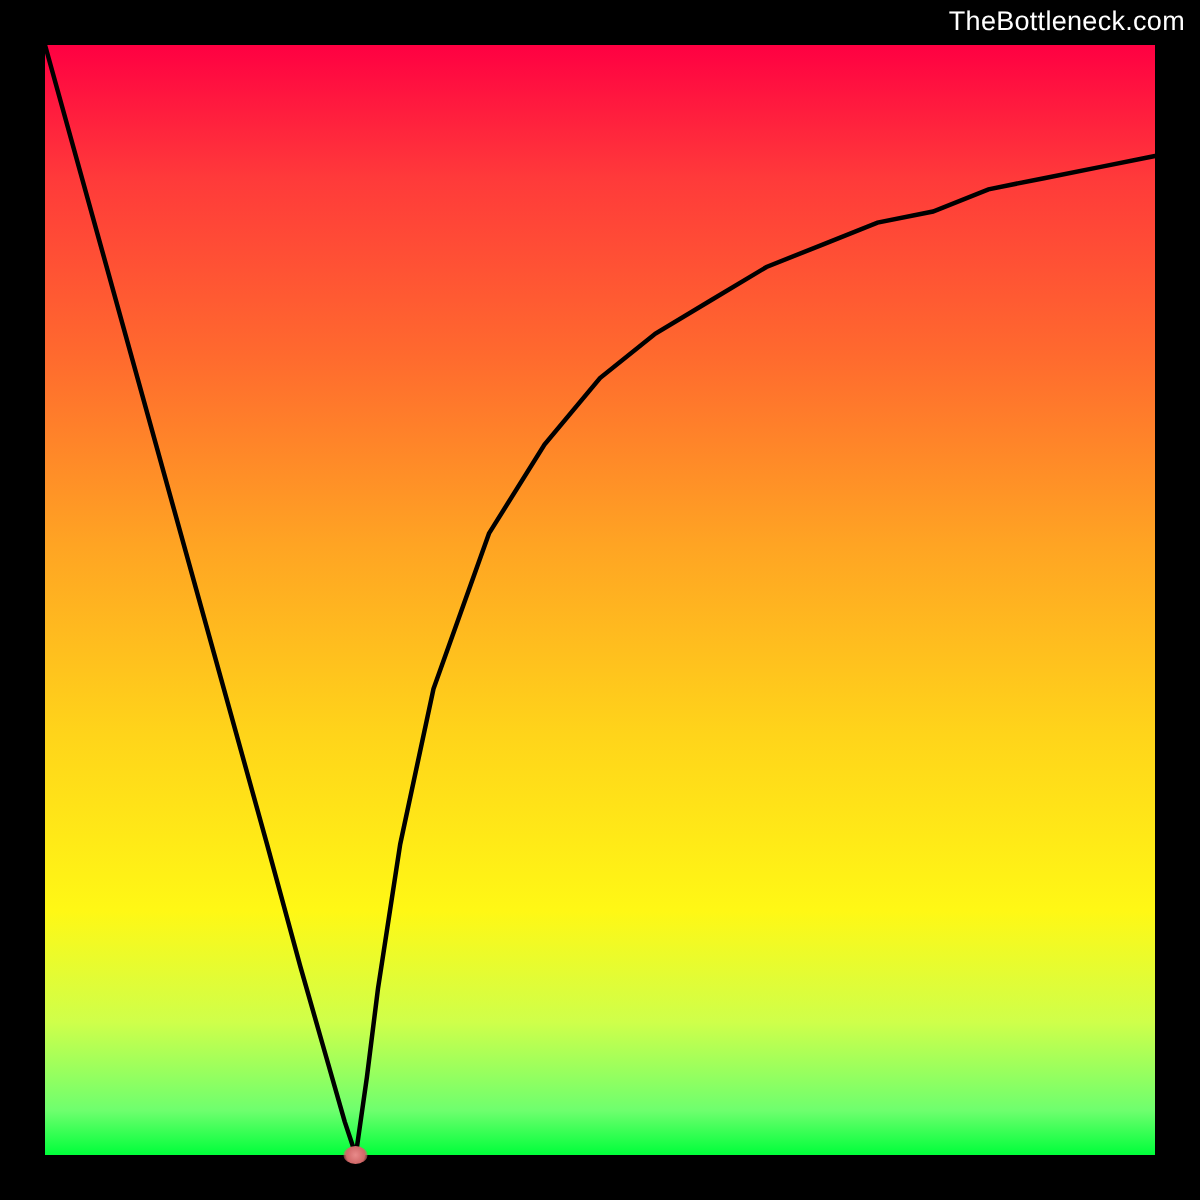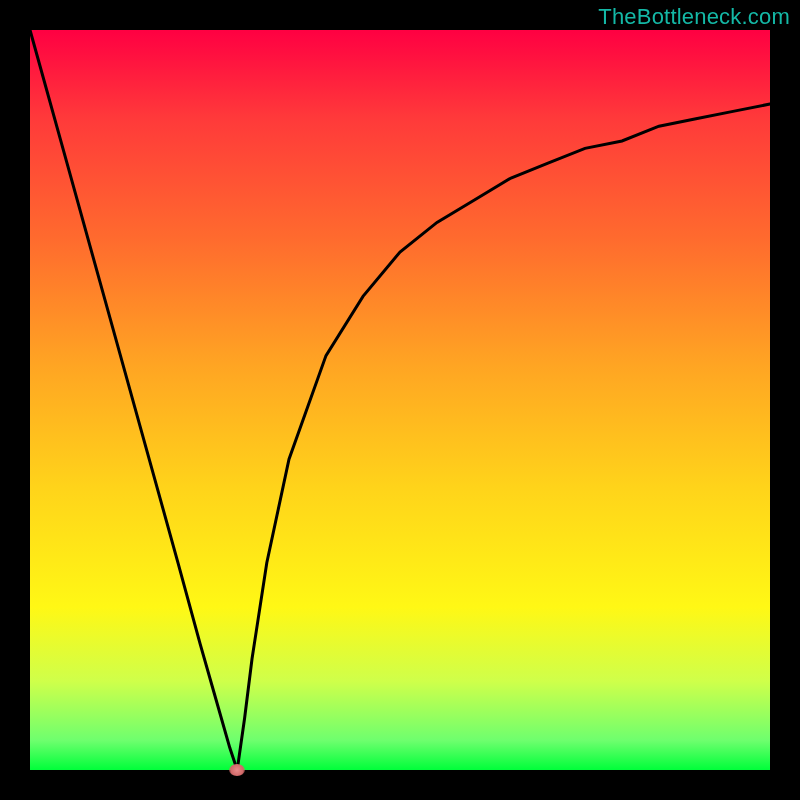--- a/index.html
+++ b/index.html
@@ -31,22 +31,22 @@
       #ffd41a 62%,
       #fff815 78%,
       #cfff4a 88%,
       #6eff6e 96%,
       #00ff3a 100%);
   }
   .attrib {
     position: absolute;
     top: 4px;
     right: 10px;
-    color: #14b8a6;
-    font-size: 22px;
+    color: #ffffff;
+    font-size: 18px;
     letter-spacing: 0.2px;
     font-weight: 400;
   }
   svg.curves {
     position: absolute;
     left: 0;
     top: 0;
     width: 740px;
     height: 740px;
     overflow: visible;

